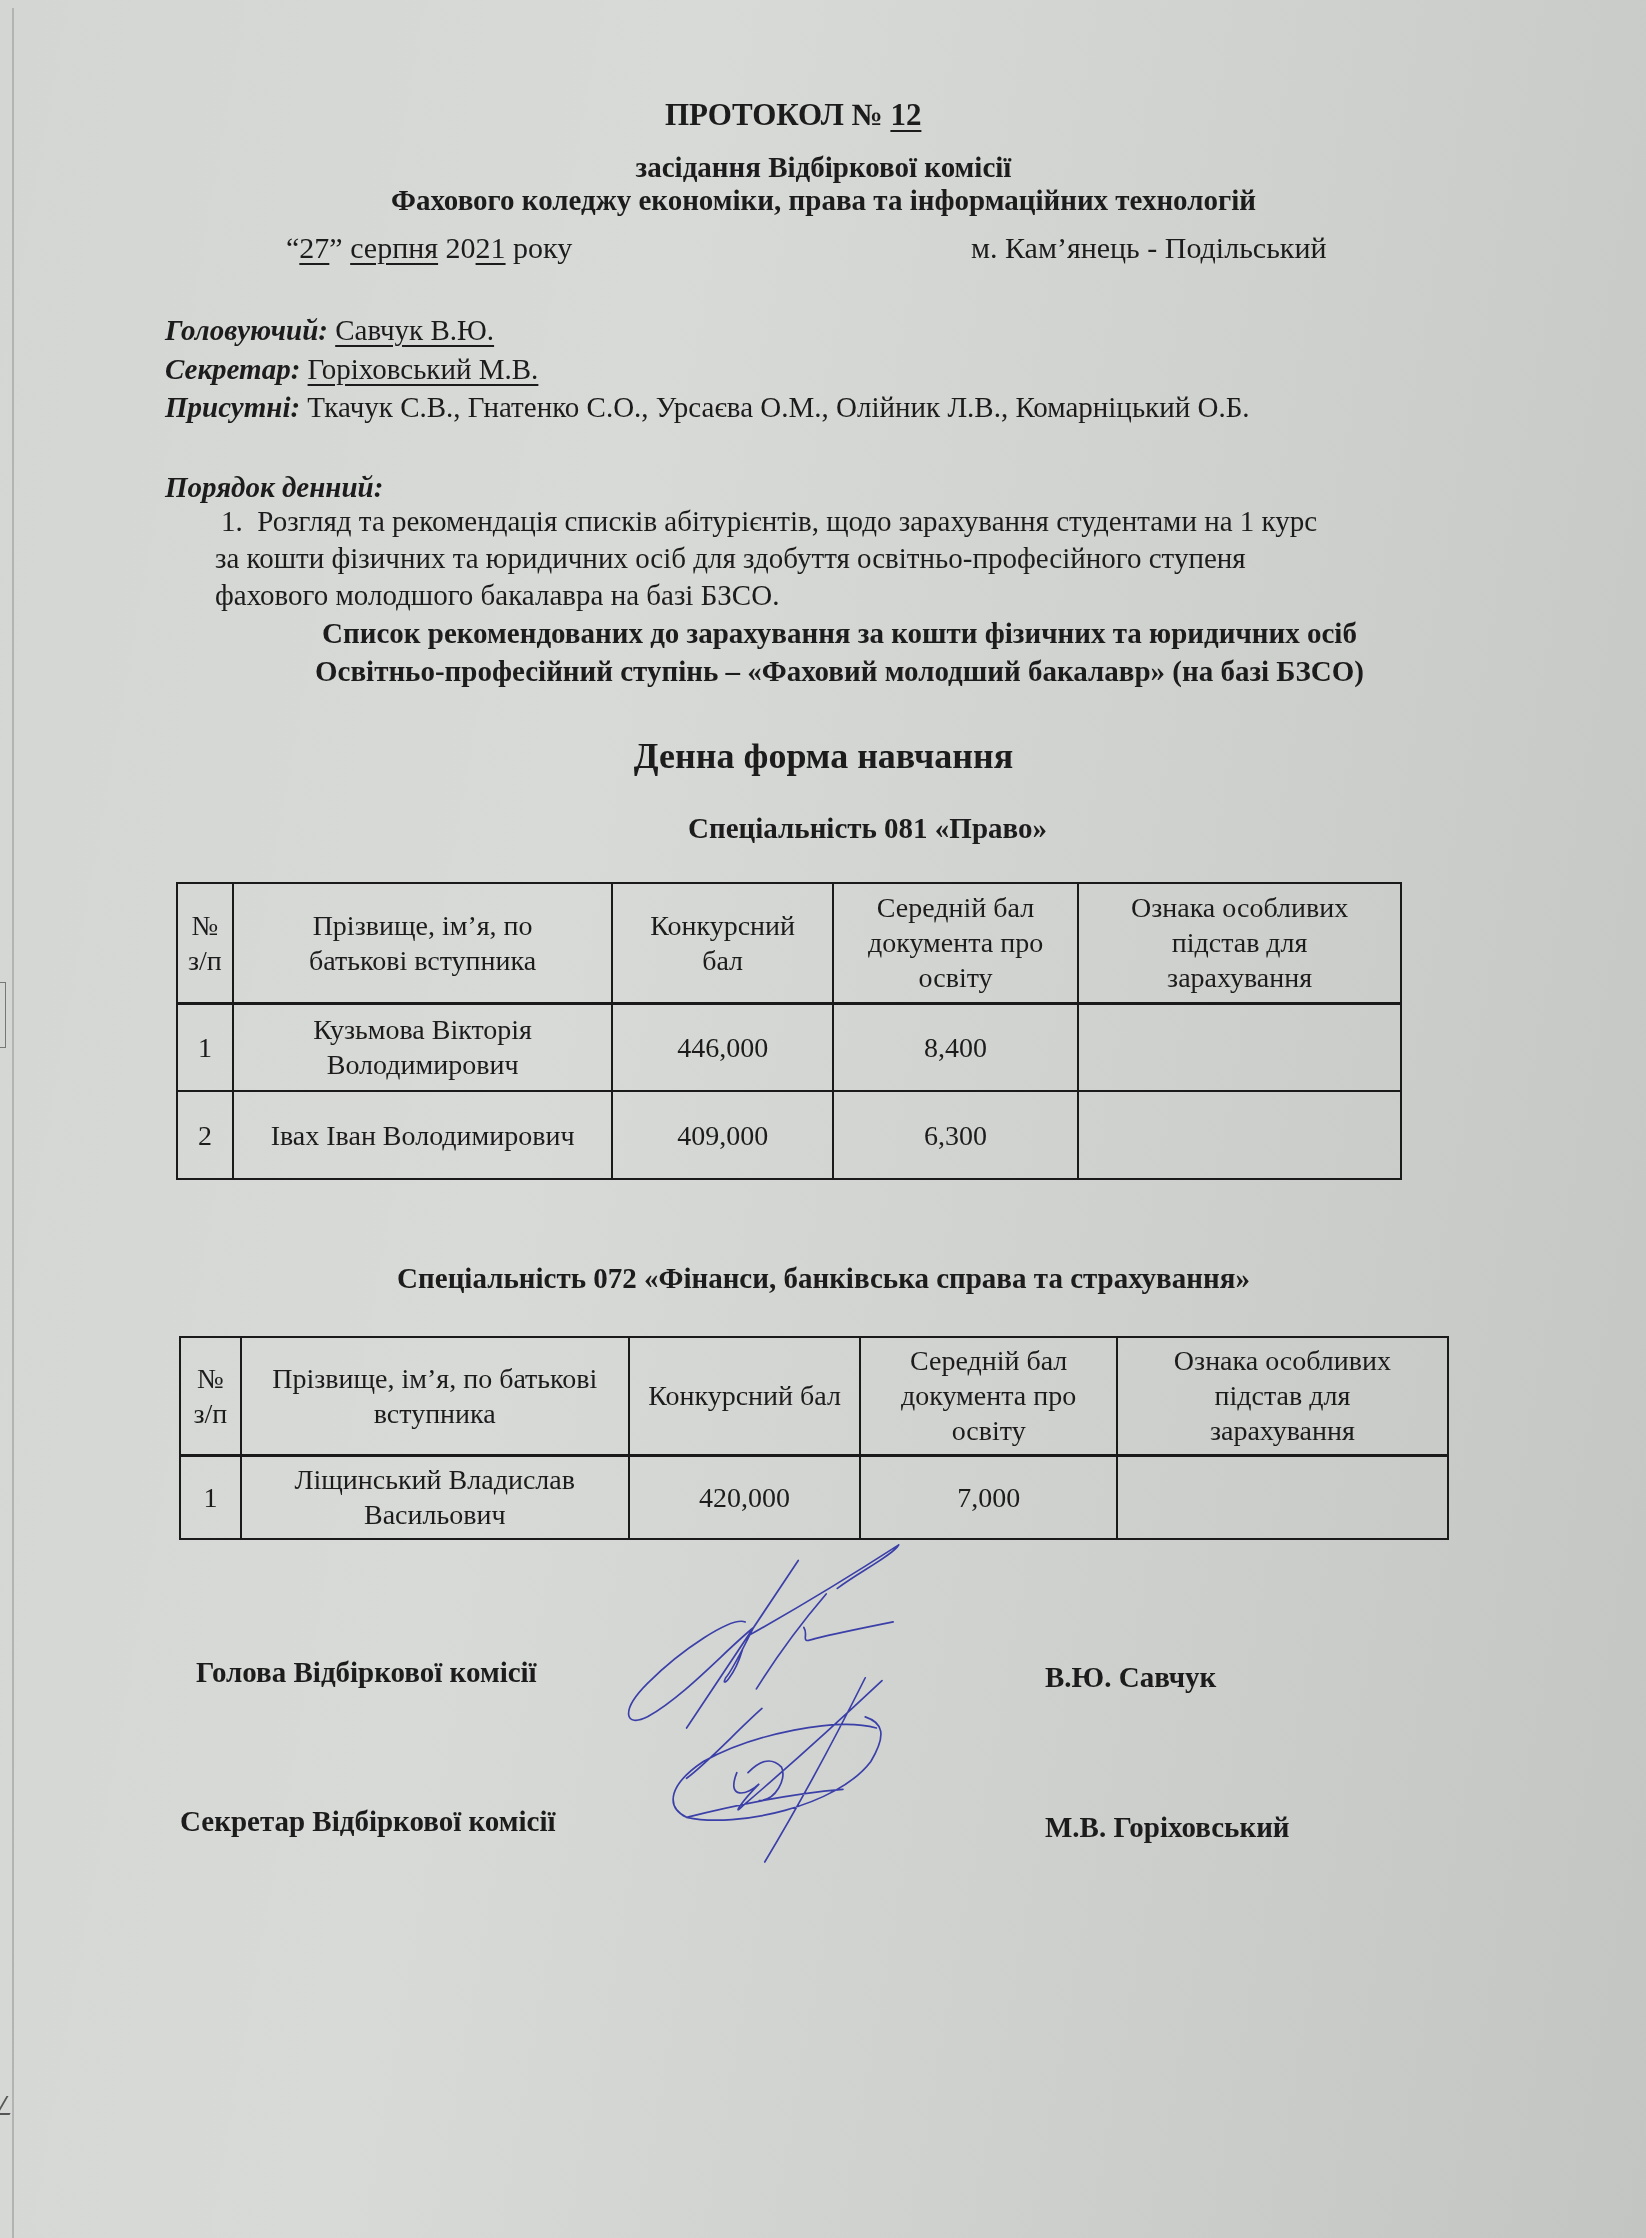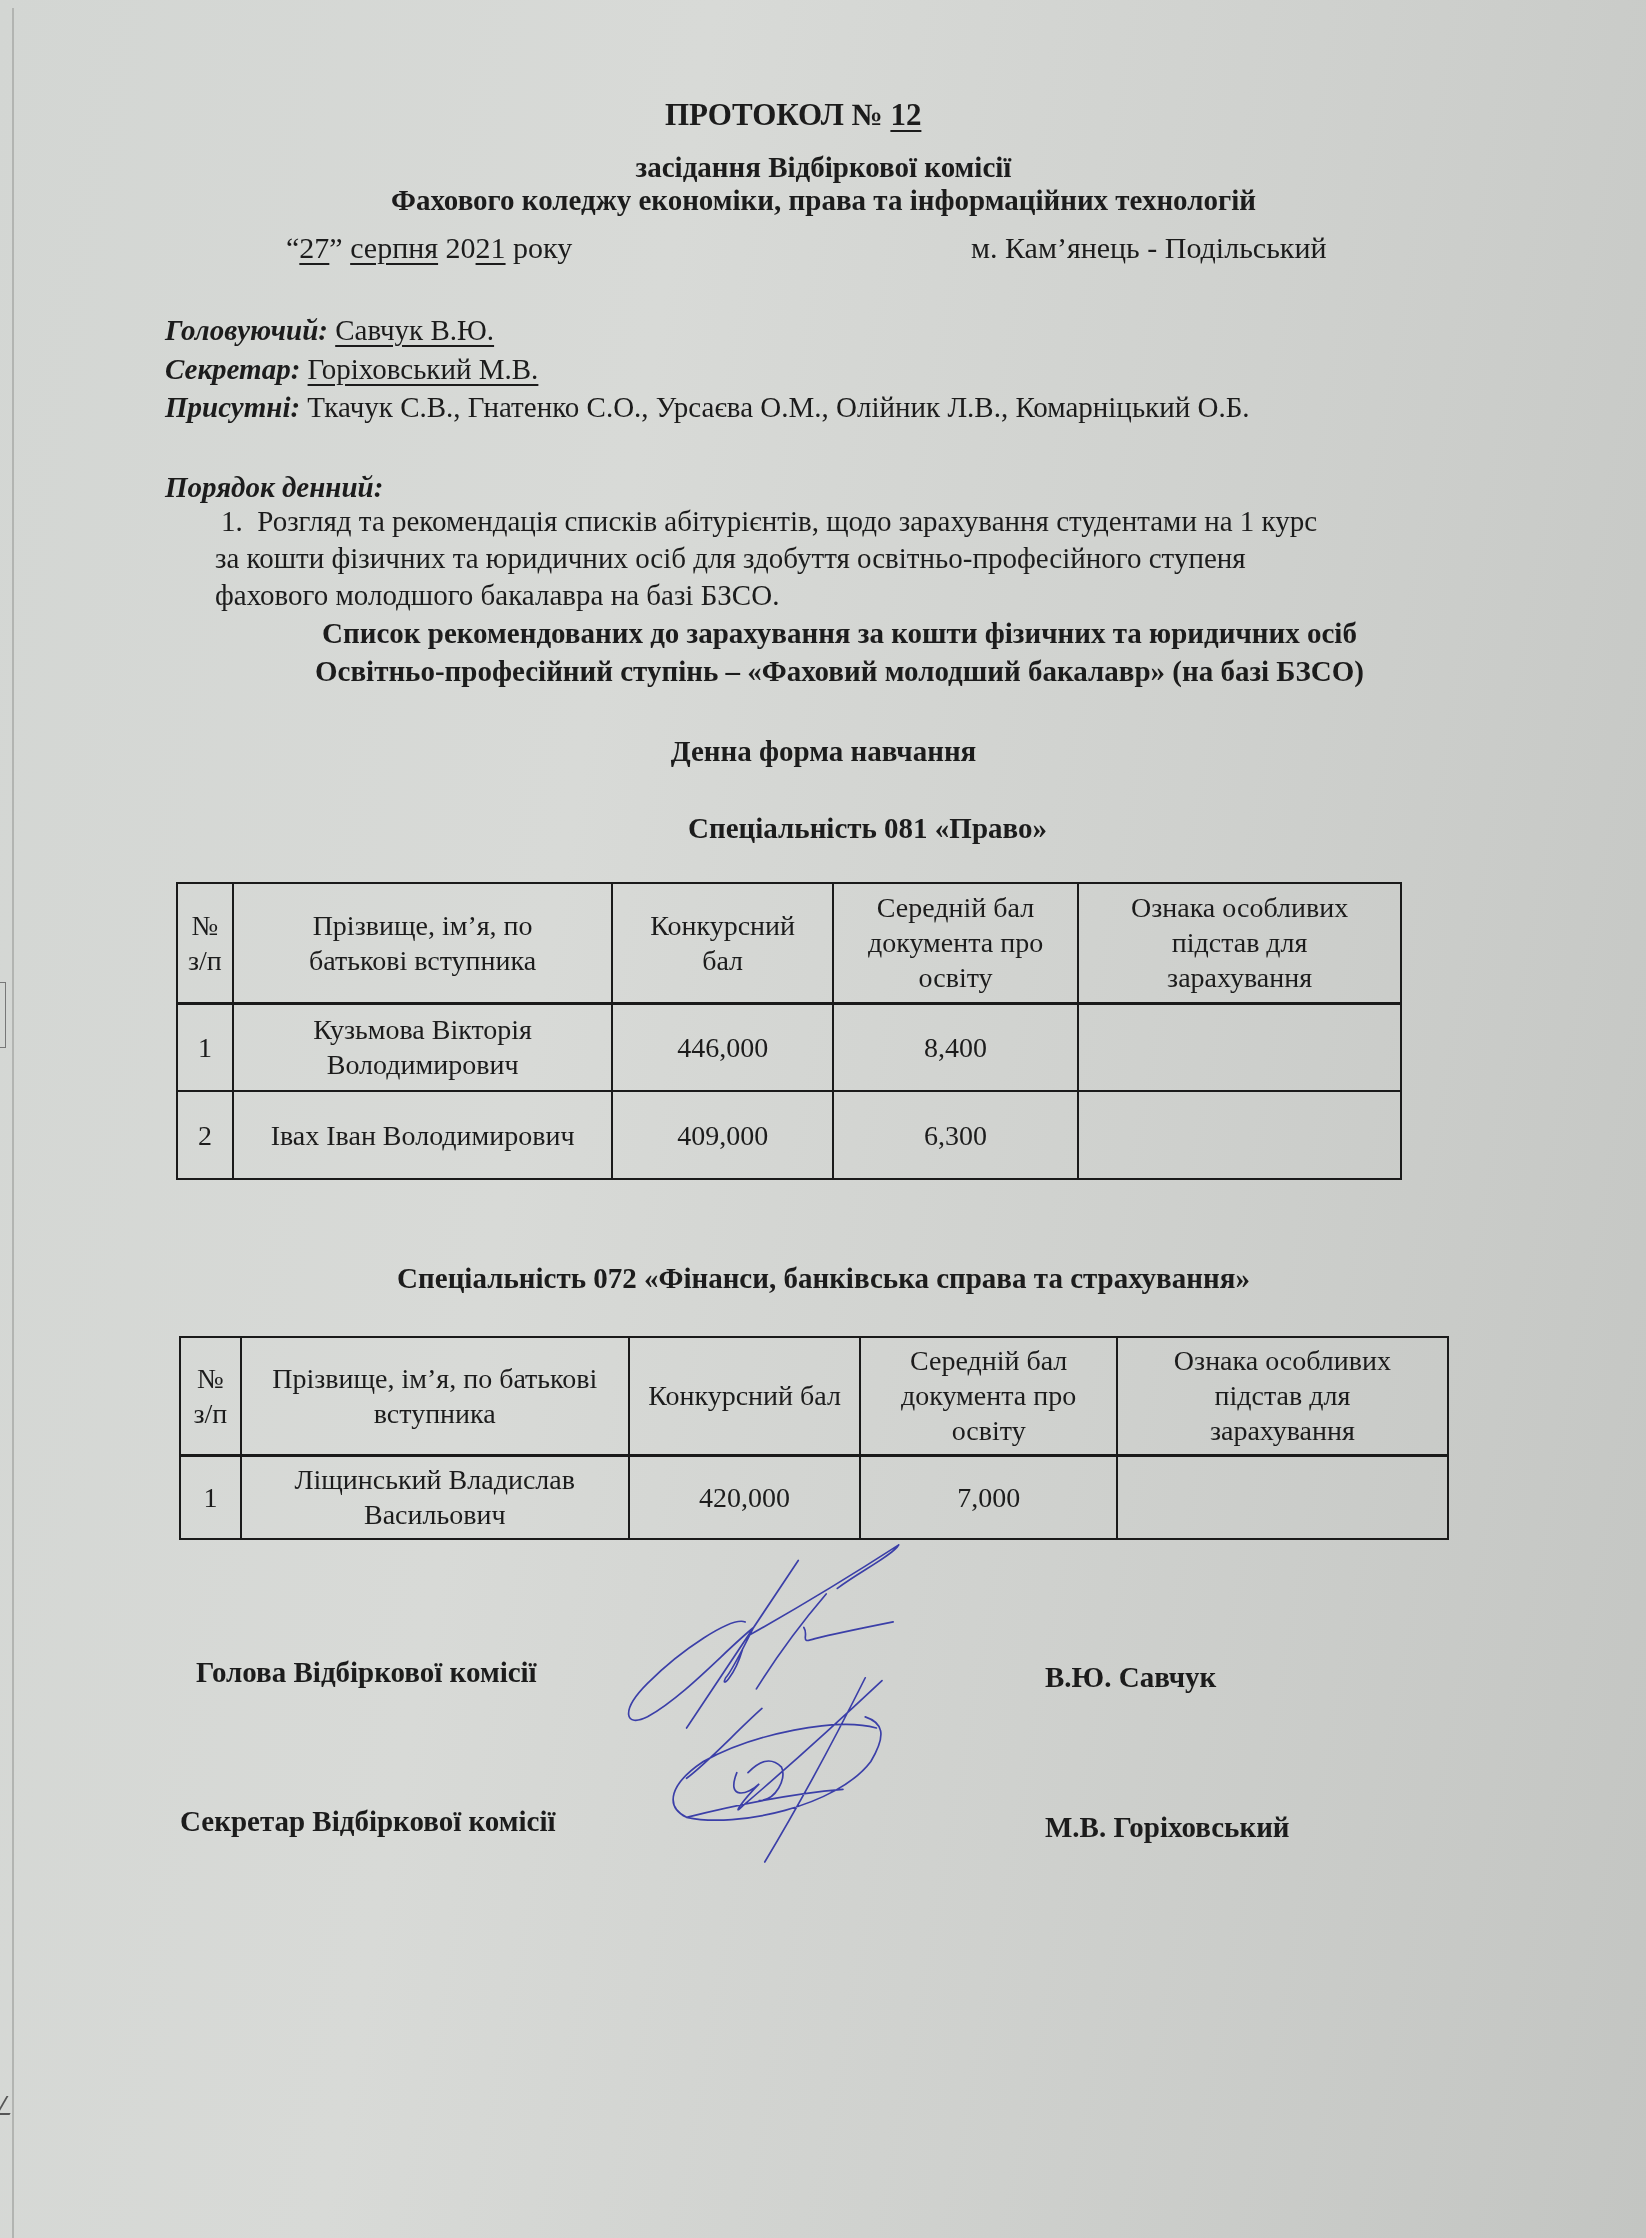--- a/index.html
+++ b/index.html
@@ -34,21 +34,21 @@
 
     .agenda-h { top: 463px; left: 165px; font-size: 29px; }
     .agenda-item { left: 215px; font-size: 29px; }
     .ag-1 { top: 497px; left: 221px; }
     .ag-2 { top: 534px; left: 215px; }
     .ag-3 { top: 571px; left: 215px; }
 
     .list-h { font-size: 29px; font-weight: bold; padding-left: 16px; }
     .lh-1 { top: 609px; }
     .lh-2 { top: 647px; }
-    .form-h { top: 727px; font-size: 29px; font-weight: bold; }
+    .form-h { top: 727px; font-size: 36px; font-weight: bold; }
     .spec1-h { top: 804px; font-size: 29px; font-weight: bold; padding-left: 44px; }
     .spec2-h { top: 1254px; font-size: 29px; font-weight: bold; }
 
     table.grid {
       position: absolute; border-collapse: collapse;
       font-size: 28px; text-align: center; line-height: 1.25;
     }
     table.grid td, table.grid th {
       border: 2.2px solid #1a1a1a; padding: 0 3.4px; font-weight: normal; vertical-align: middle;
     }

